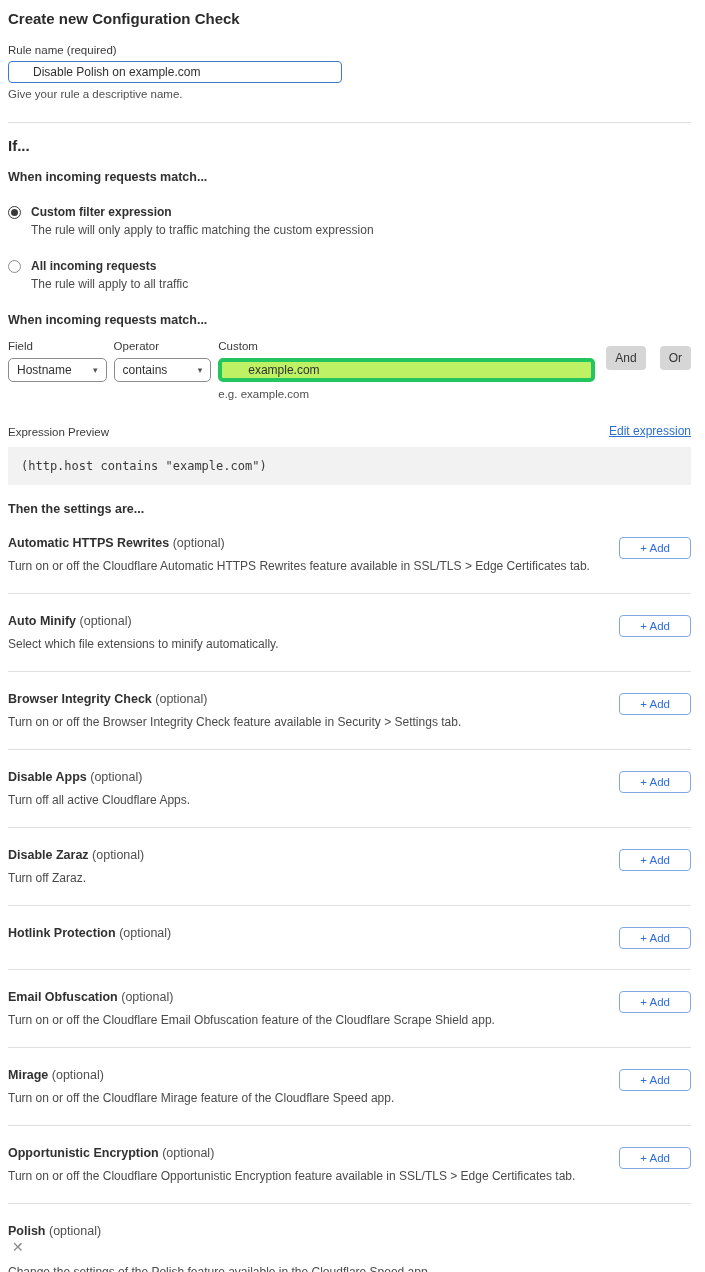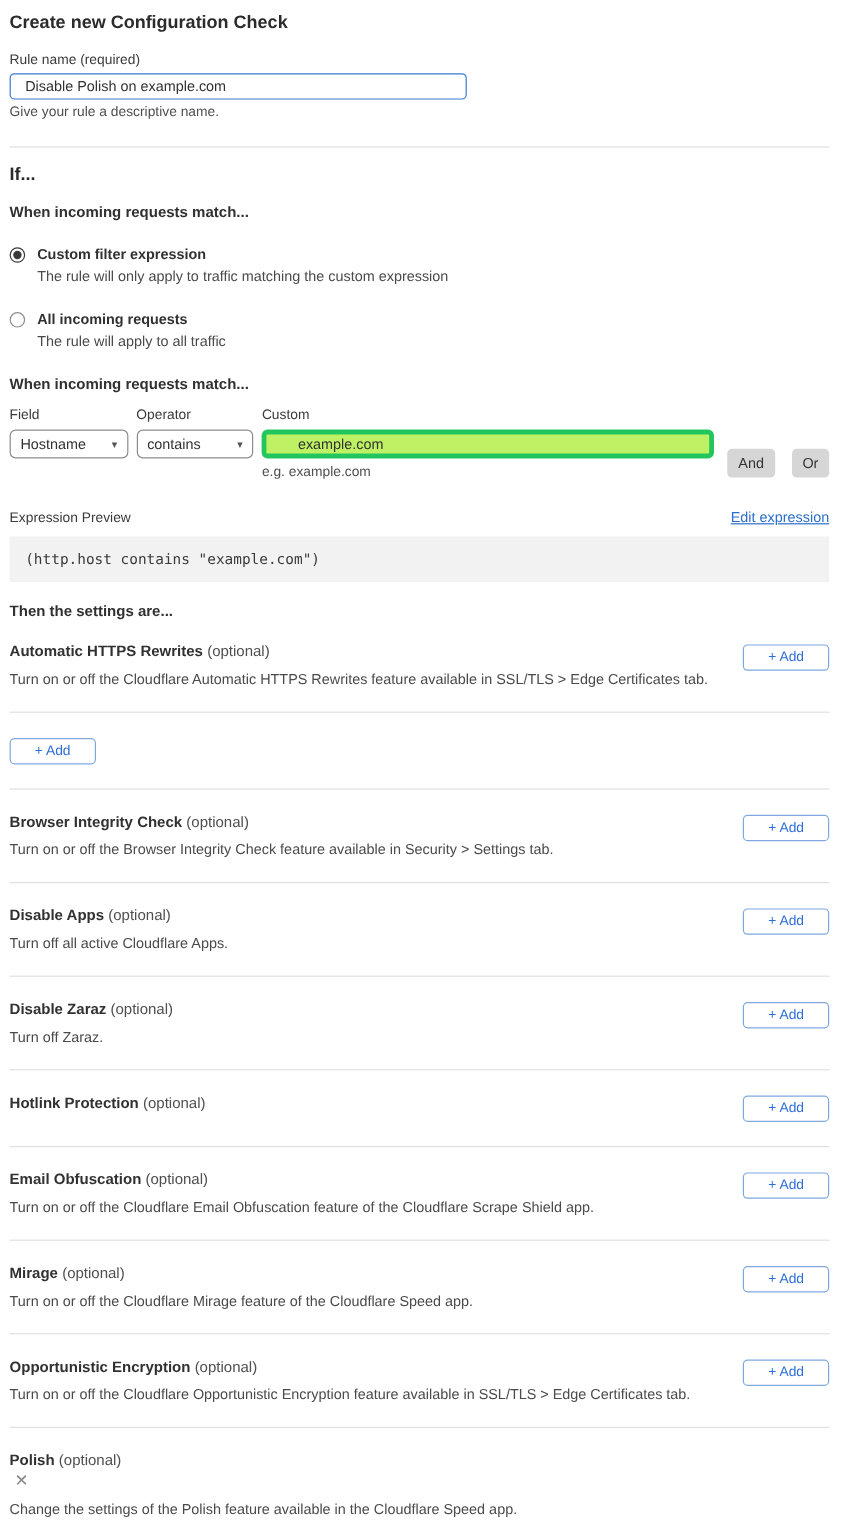--- a/index.html
+++ b/index.html
@@ -9,22 +9,22 @@
     background:#ffffff; color:#313131;
     font-family:"Liberation Sans", sans-serif;
   }
   .page { padding:10px 14px 0 8px; }
 
   .page-title { font-size:15px; font-weight:700; color:#2b2b2b; margin:0; }
 
   .field-label { font-size:11.5px; color:#3a3a3a; }
   .rule-name-label { margin-top:17px; }
   .rule-name-input {
-    display:block; margin-top:5px; width:381px; height:22px;
-    border:1px solid #3b79d3; border-radius:4px; padding:0 12px;
+    display:block; margin-top:5px; width:334px; height:22px;
+    border:1px solid #3b79d3; border-radius:4px; padding:0 24px;
     font-size:12px; color:#313131; font-family:"Liberation Sans",sans-serif;
     outline:none; background:#fff;
   }
   .help-text { margin-top:5px; font-size:11.5px; color:#4f4f4f; }
 
   .divider { border:none; border-top:1px solid #e0e0e0; margin:22px 0 0 0; }
 
   .if-heading { font-size:15px; font-weight:700; color:#2b2b2b; margin-top:14px; }
   .match-label { font-size:12.5px; font-weight:700; color:#313131; margin-top:16px; }
 
@@ -51,21 +51,21 @@
     display:flex; align-items:center; justify-content:space-between;
     padding:0 8px; font-size:12px; color:#313131; cursor:default;
   }
   .caret { font-size:9px; color:#555; line-height:1; }
   .value-input {
     width:100%; height:24px; border:4px solid #22c55e; border-radius:5px;
     background:#bef264; padding:0 26px; font-size:12px; color:#313131;
     font-family:"Liberation Sans",sans-serif; outline:none;
   }
   .value-hint { margin-top:6px; font-size:11.5px; color:#4f4f4f; }
-  .andor { margin-left:4px; margin-top:34px; height:24px; padding:0 9px;
+  .andor { margin-left:4px; margin-top:6px; height:24px; padding:0 9px;
     background:#d6d6d6; border:none; border-radius:4px; font-size:12px;
     color:#333; font-family:"Liberation Sans",sans-serif; cursor:pointer; }
   .andor + .andor { margin-left:7px; }
 
   .expr-header { display:flex; justify-content:space-between; align-items:flex-end; margin-top:24px; }
   .expr-label { font-size:11.5px; color:#3a3a3a; }
   .edit-link { font-size:12px; color:#2c6ecb; text-decoration:underline; cursor:pointer; }
   .code-block {
     margin-top:9px; background:#f2f2f2; padding:12px 13px;
     font-family:"DejaVu Sans Mono","Liberation Mono",monospace;
@@ -164,20 +164,24 @@
   <div class="setting-row">
     <div>
       <div class="setting-title"><span class="setting-name">Automatic HTTPS Rewrites</span> <span class="setting-optional">(optional)</span></div>
       <div class="setting-desc">Turn on or off the Cloudflare Automatic HTTPS Rewrites feature available in SSL/TLS &gt; Edge Certificates tab.</div>
     </div>
     <button class="add-btn">+ Add</button>
   </div>
   <hr class="setting-divider">
 
   <div class="setting-row">
+    <div>
+      <div class="setting-title"><span class="setting-name">Auto Minify</span> <span class="setting-optional">(optional)</span></div>
+      <div class="setting-desc">Select which file extensions to minify automatically.</div>
+    </div>
     <button class="add-btn">+ Add</button>
   </div>
   <hr class="setting-divider">
 
   <div class="setting-row">
     <div>
       <div class="setting-title"><span class="setting-name">Browser Integrity Check</span> <span class="setting-optional">(optional)</span></div>
       <div class="setting-desc">Turn on or off the Browser Integrity Check feature available in Security &gt; Settings tab.</div>
     </div>
     <button class="add-btn">+ Add</button>

